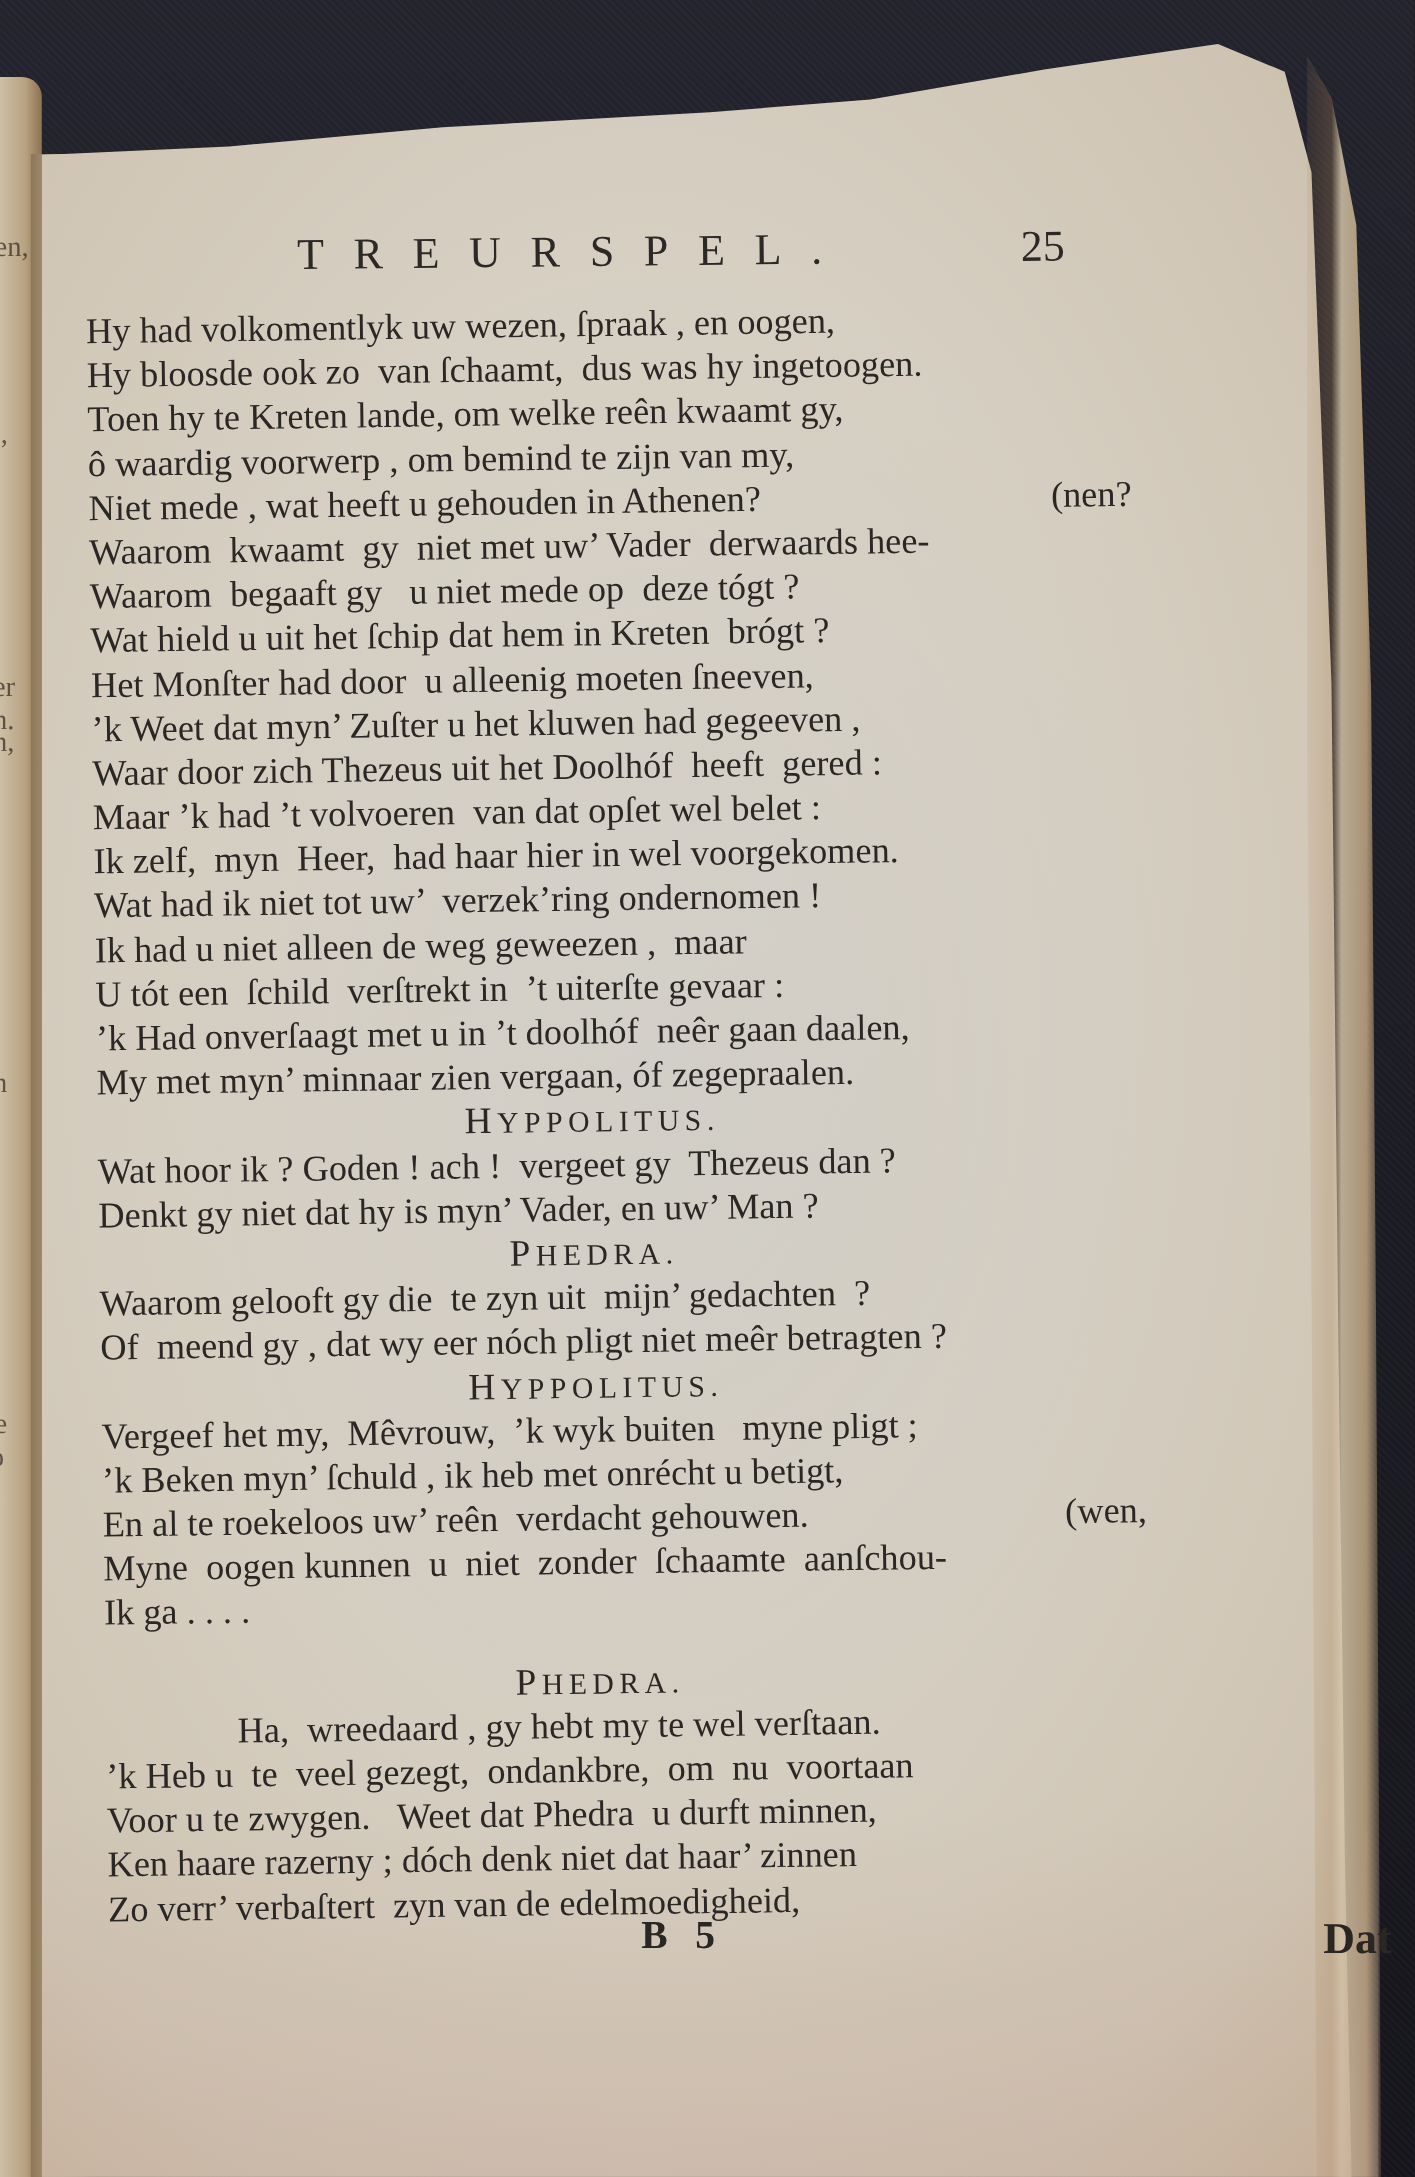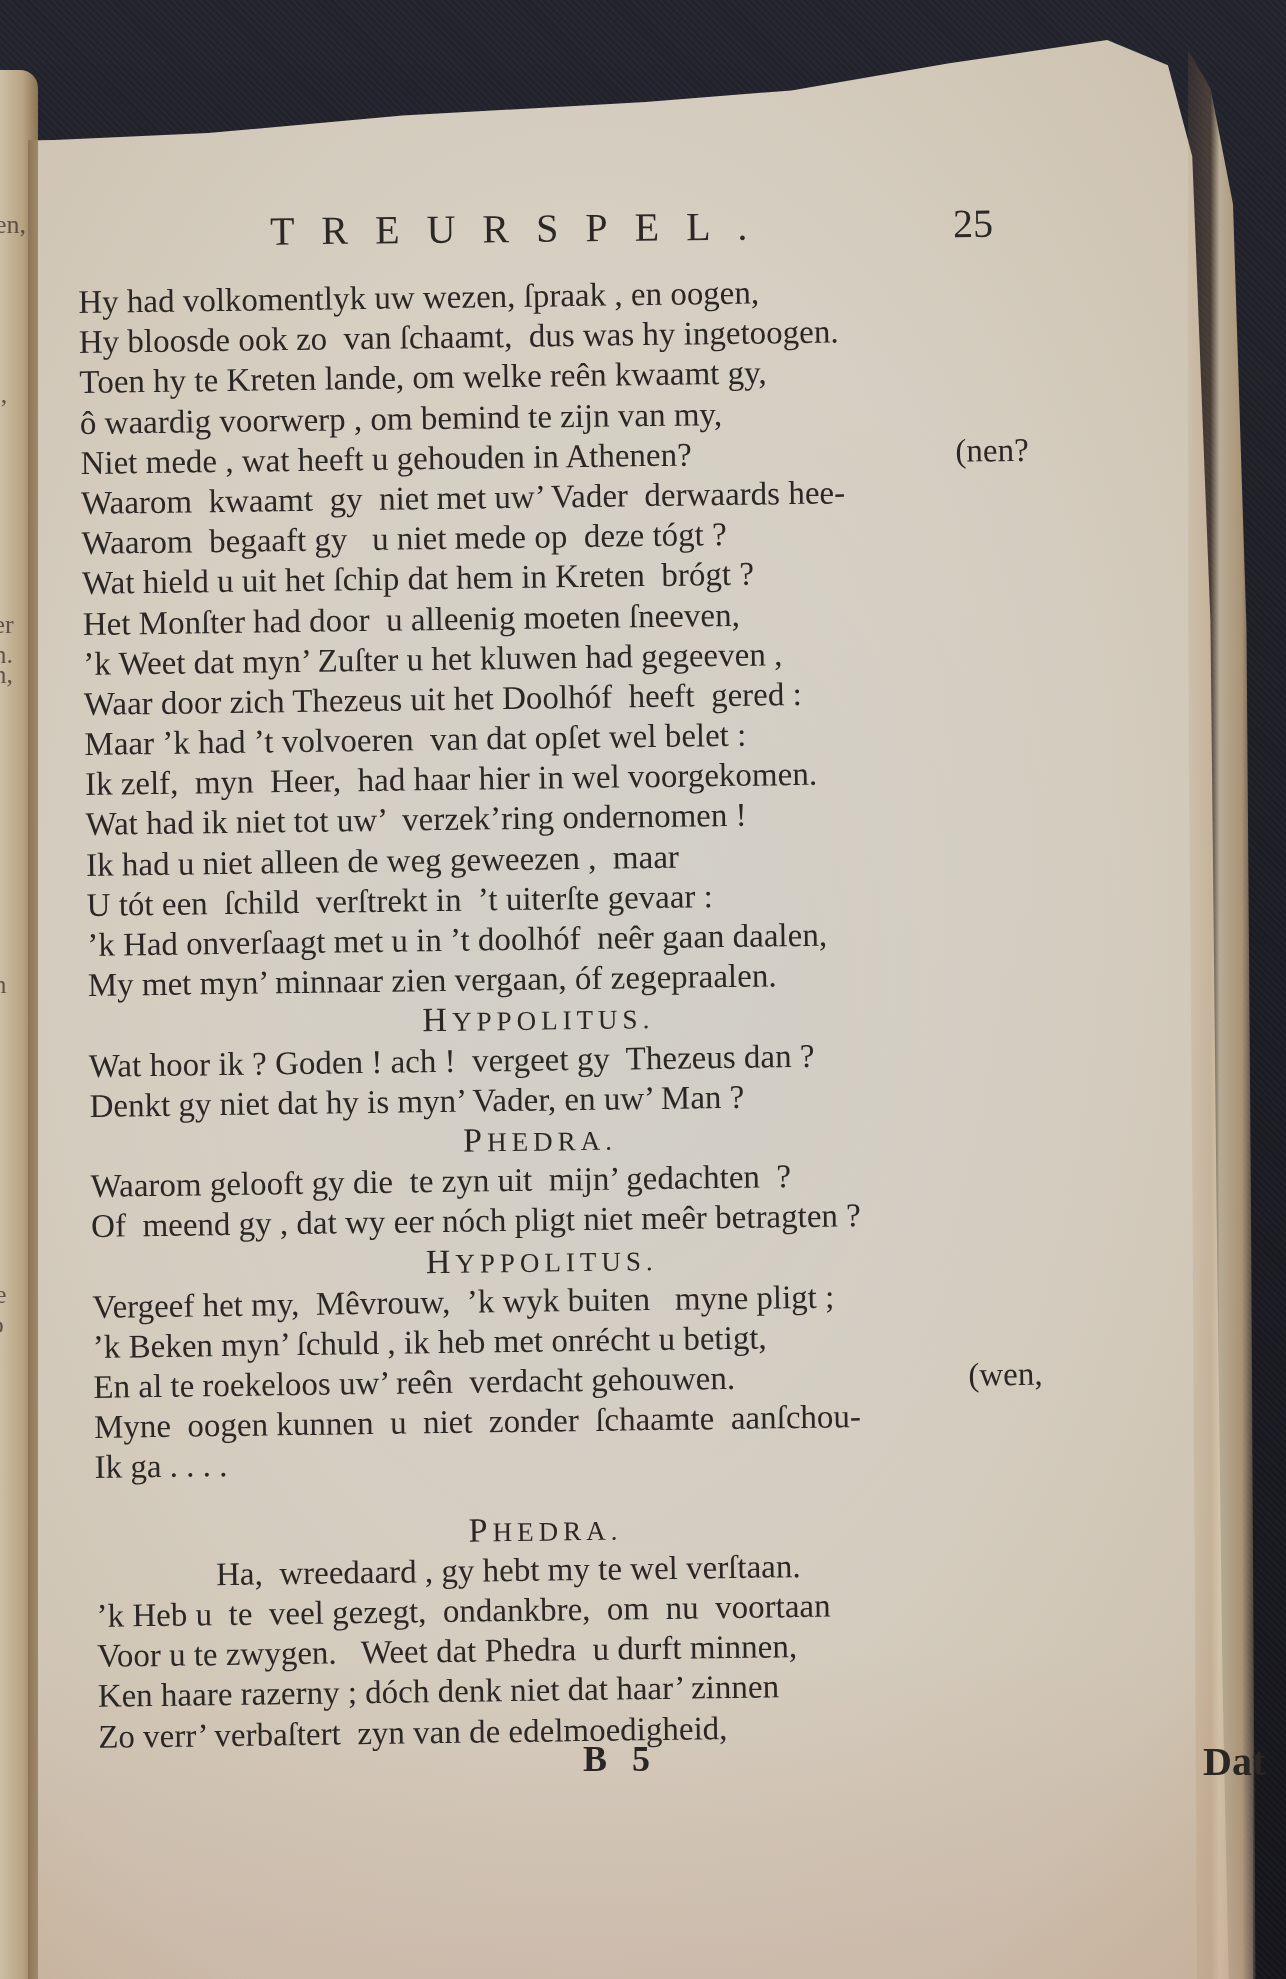--- a/index.html
+++ b/index.html
@@ -45,21 +45,20 @@
     background: linear-gradient(180deg, rgba(200,170,150,0) 0%, rgba(196,165,150,0.35) 100%);
   }
   .running-head {
     position: absolute; top: 205px; left: 270px;
     font-size: 40px; letter-spacing: 27px; color: #2c2826;
     transform: rotate(-0.6deg);
   }
   .folio {
     position: absolute; top: 200px; left: 928px; font-size: 40px; color: #2c2826;
     transform: rotate(-1deg);
-    margin-left: 25px;
   }
   .text-block {
     position: absolute; left: 78px; top: 282px; width: 1100px;
     transform: rotate(-0.8deg); transform-origin: 0 0;
   }
   .line {
     height: 40.2px; line-height: 40.2px; font-size: 33px; white-space: pre;
     color: #2b2725; position: relative;
   }
   .line .tail {

